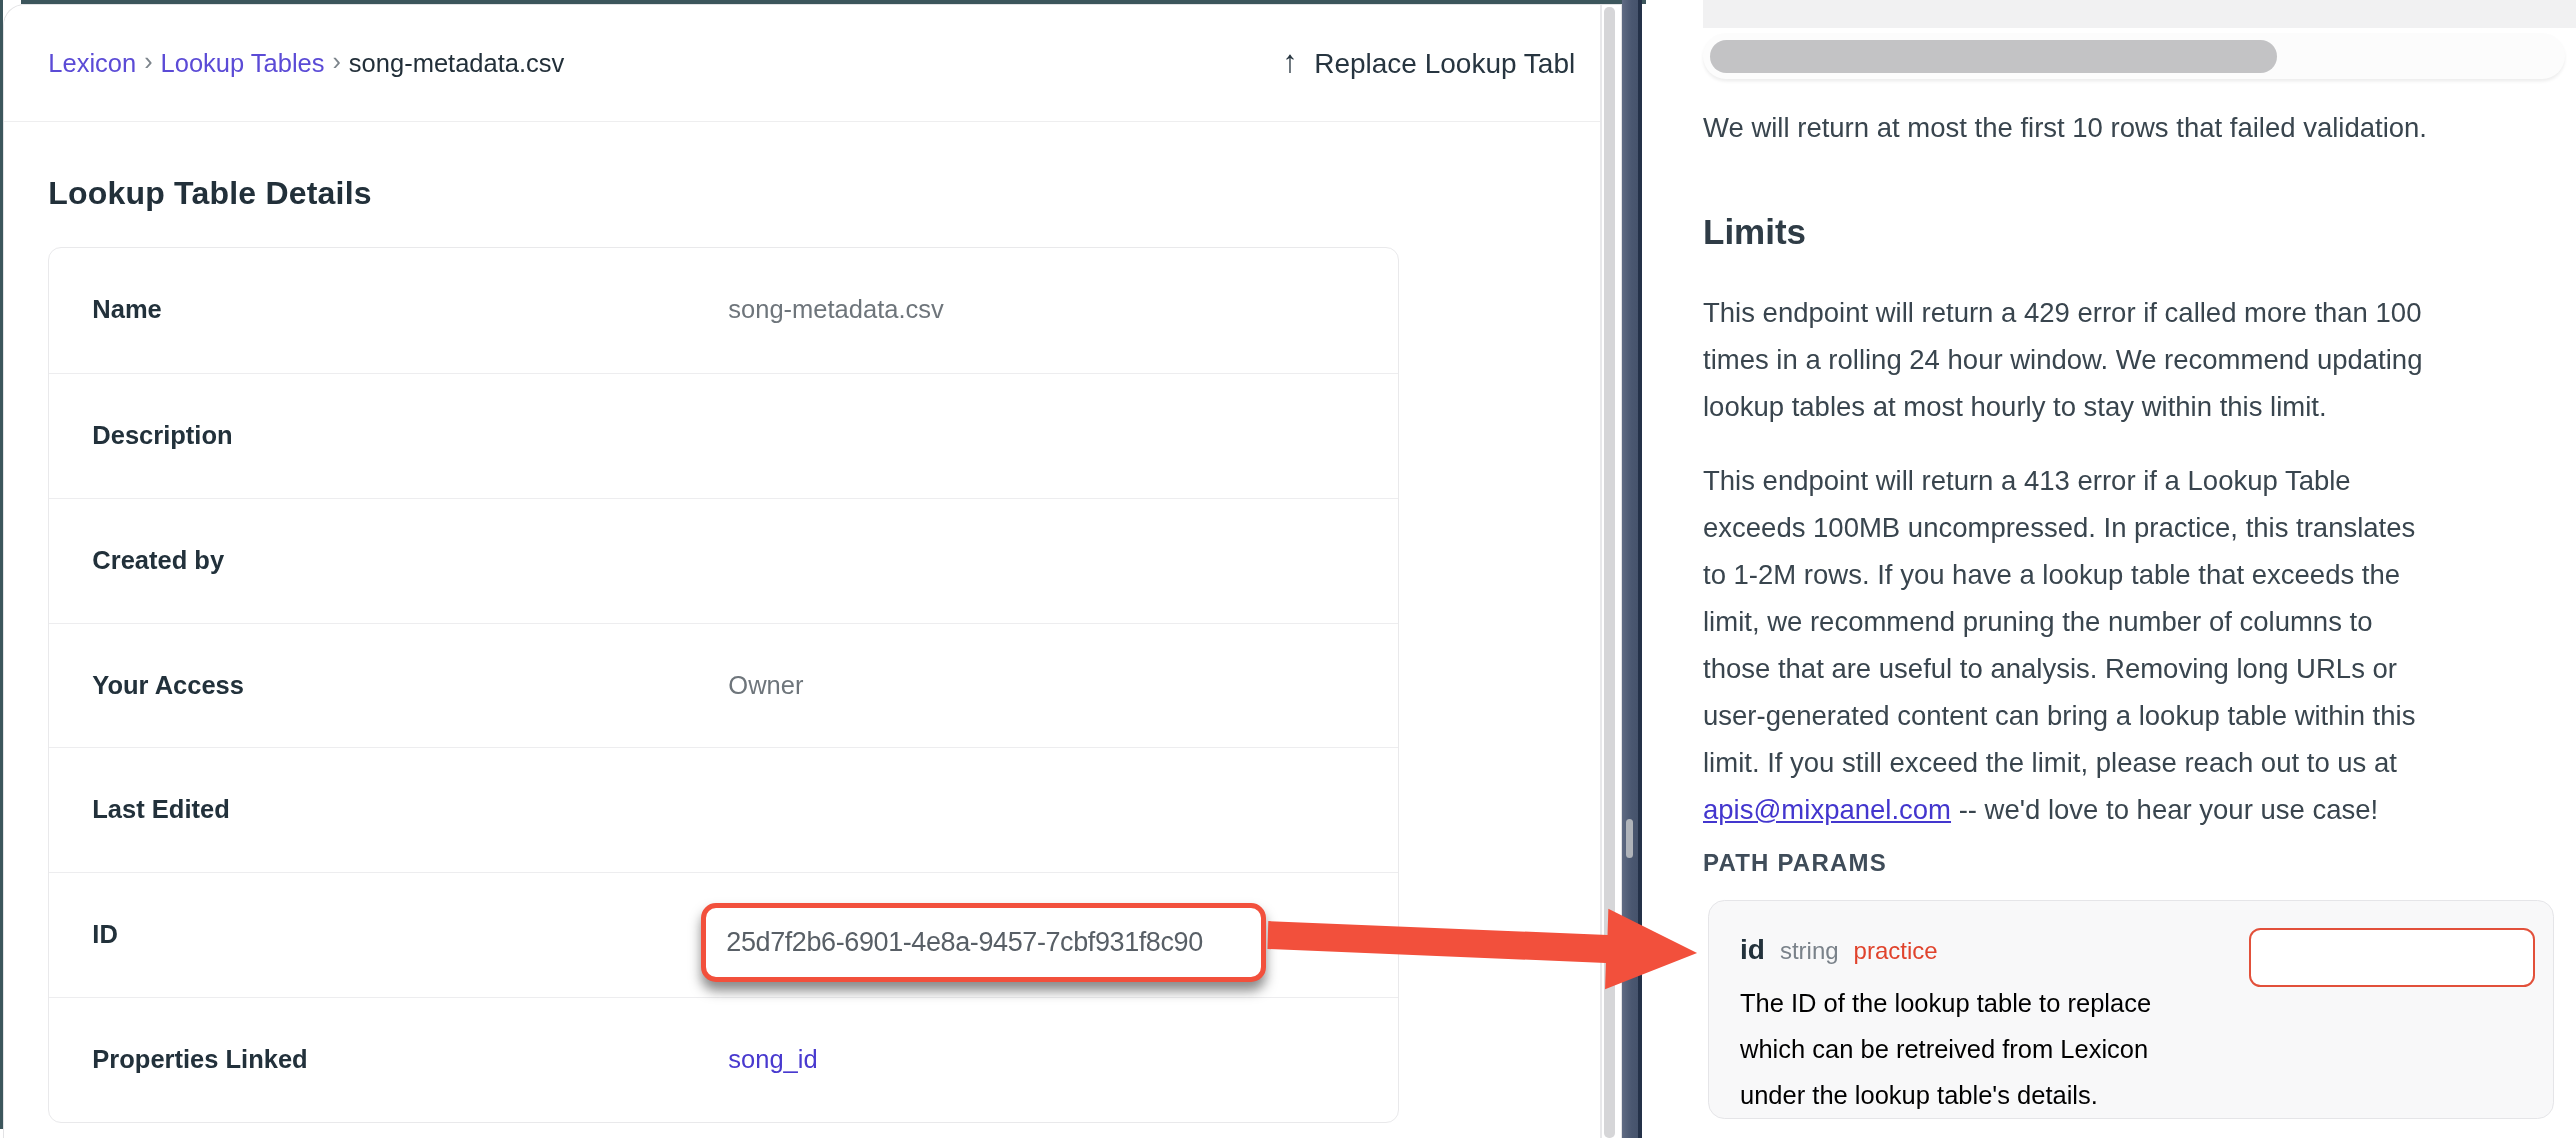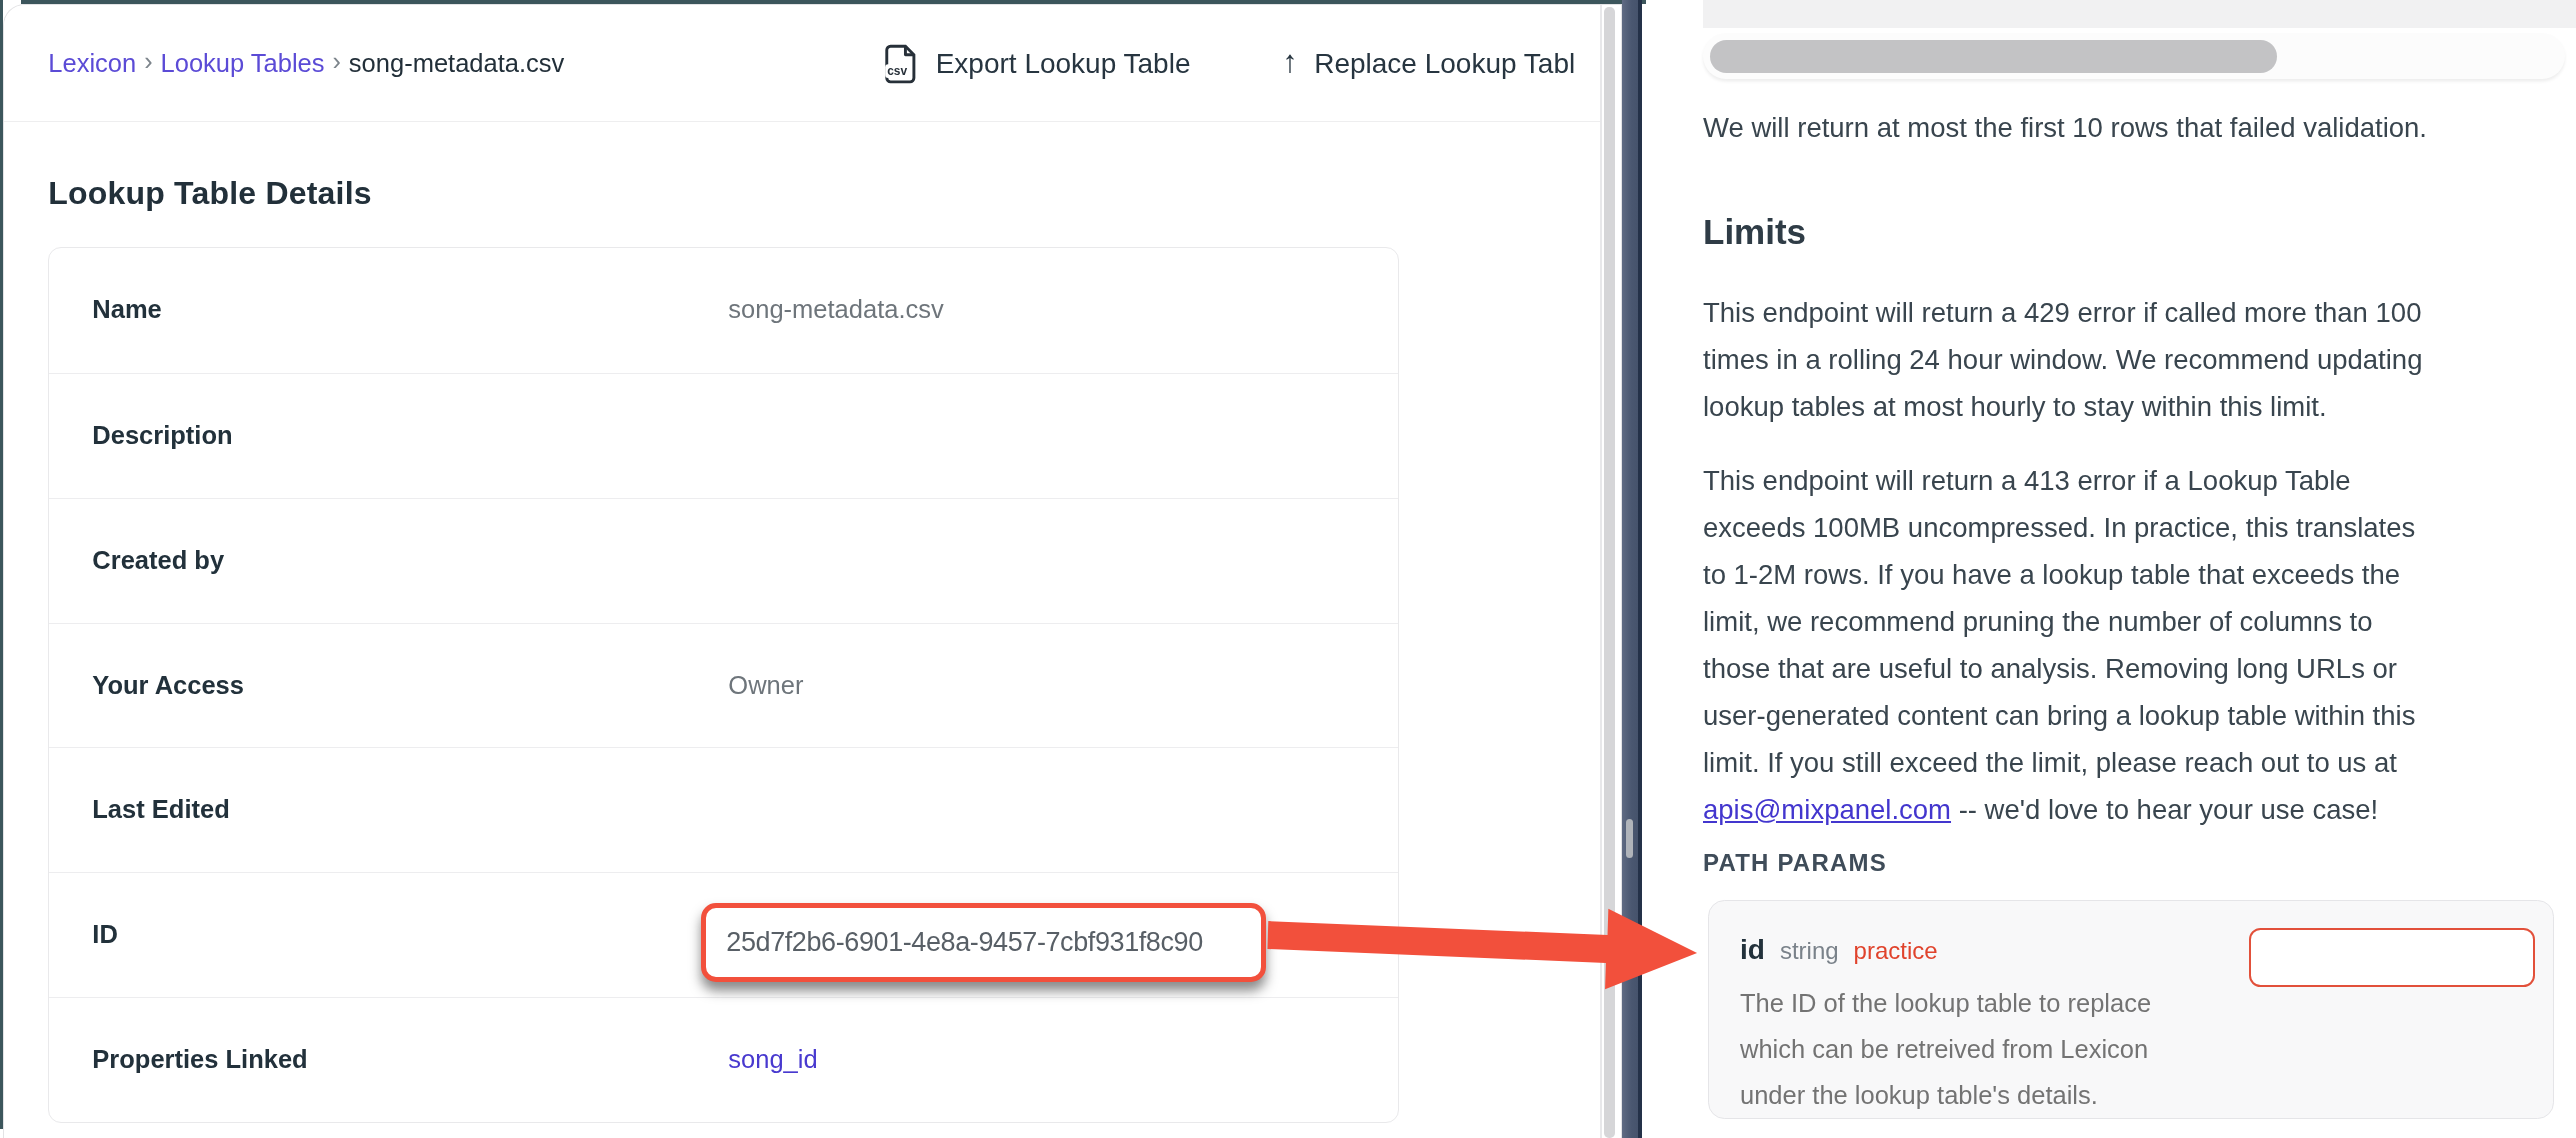--- a/index.html
+++ b/index.html
@@ -68,21 +68,21 @@
   .path-params-label { position:absolute; left:57px; top:849px; font-size:24px; font-weight:600;
     color:#3f4c59; letter-spacing:1.2px; }
 
   .param-card { position:absolute; left:62px; top:900px; width:846px; height:219px;
     background:#f8f8f9; border:1.6px solid #e5e5e8; border-radius:16.4px; }
   .param-head { position:absolute; left:31px; top:33px; display:flex; align-items:baseline; gap:15px; white-space:nowrap; }
   .param-name { font-size:28px; font-weight:700; color:#22313b; }
   .param-type { font-size:24px; color:#7a828a; }
   .param-required { font-size:24px; color:#e0432c; }
   .param-desc { position:absolute; left:31px; top:79px; width:460px; font-size:25.5px; line-height:46px;
-    color:#737373; white-space:pre-line; }
+    color:#000000; white-space:pre-line; }
   .param-input { position:absolute; left:540px; top:27px; width:286px; height:59px; background:#fff;
     border:2.1px solid #e2503a; border-radius:11.5px; outline:none; font-size:25px; padding:0 15px; color:#39454e; }
 
   
   .arrow-overlay { position:absolute; left:0; top:0; width:2576px; height:1139px; z-index:50; pointer-events:none; }
 
   .csv-icon { width:35px; height:41px; }
 </style>
 </head>
 <body>
@@ -94,29 +94,20 @@
 
   <div class="lw-header">
     <div class="breadcrumb">
       <span class="crumb-link">Lexicon</span>
       <span class="crumb-sep">›</span>
       <span class="crumb-link">Lookup Tables</span>
       <span class="crumb-sep">›</span>
       <span class="crumb-current">song-metadata.csv</span>
     </div>
 
-    <div class="toolbar-btn btn-export">
-      <svg class="csv-icon" viewBox="0 0 24 28" style="font-size:34px">
-        <path d="M4.5 2.2 h10.2 l5.8 5.8 v16 a2.6 2.6 0 0 1 -2.6 2.6 h-13.4 a2.6 2.6 0 0 1 -2.6 -2.6 v-19.2 a2.6 2.6 0 0 1 2.6 -2.6 z" fill="none" stroke="#273039" stroke-width="2"></path>
-        <path d="M14.7 2.2 v5.8 h5.8" fill="none" stroke="#273039" stroke-width="2" stroke-linejoin="round"></path>
-        <rect x="0.8" y="14.5" width="16.4" height="9.4" rx="2" fill="#ffffff"></rect>
-        <text x="9" y="22" text-anchor="middle" font-size="8.2" font-weight="bold" fill="#273039" font-family="Liberation Sans, sans-serif">csv</text>
-      </svg>
-      <span>Export Lookup Table</span>
-    </div>
 
     <div class="toolbar-btn btn-replace">
       <span class="up-arrow">↑</span>
       <span>Replace Lookup Tabl</span>
     </div>
   </div>
 
   <div class="page-title">Lookup Table Details</div>
 
   <div class="details-card">

